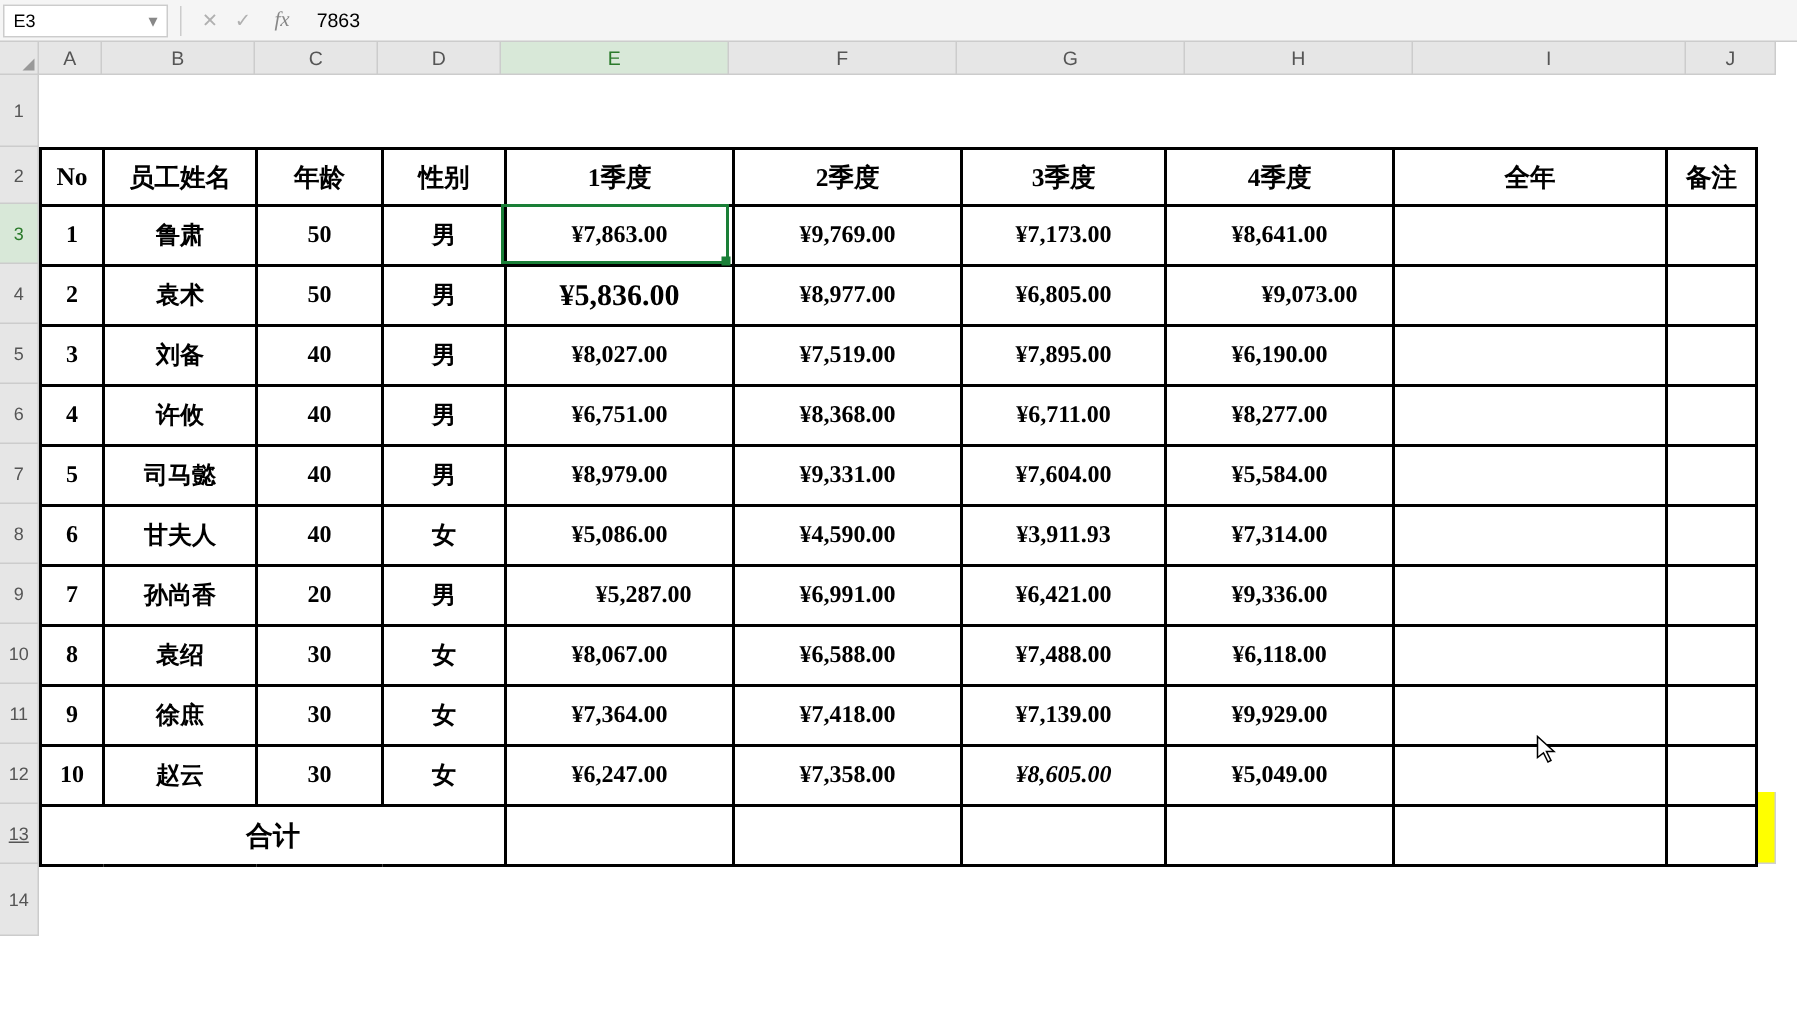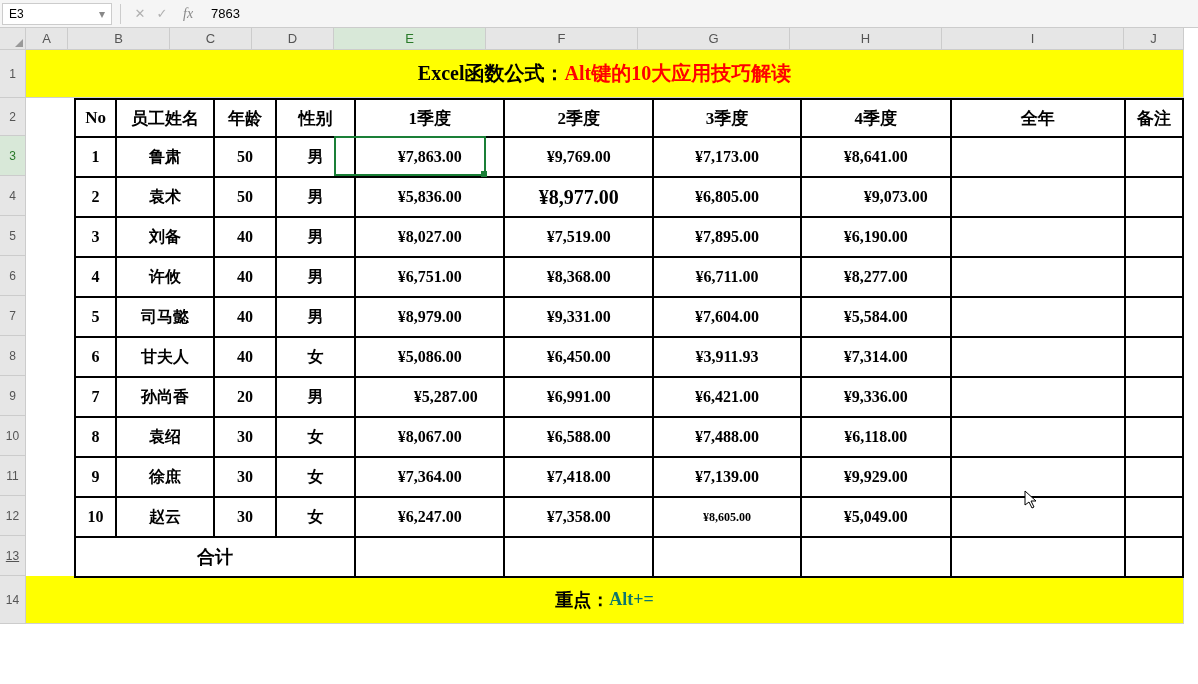--- a/index.html
+++ b/index.html
@@ -164,21 +164,20 @@
     .bottom-cell .red {
       color: #0f766e;
     }
     .table-wrapper {
       position: absolute;
       top: 0;
       left: 0;
     }
     .data-table {
       border-collapse: collapse;
-      margin-left: 48px;
     }
     .data-table td, .data-table th {
       border: 2px solid #000;
       text-align: center;
       vertical-align: middle;
       font-weight: bold;
       font-family: "SimSun", "Times New Roman", serif;
       padding: 0;
       background: #fff;
     }
@@ -197,25 +196,25 @@
       height: 6px;
       background: #1a7f37;
     }
     .cursor-overlay {
       position: absolute;
       pointer-events: none;
       font-size: 18px;
     }
     .w-A { width: 42px; }
     .w-B { width: 102px; }
-    .w-C { width: 64px; border-radius: 13px; }
+    .w-C { width: 84px; }
     .w-D { width: 82px; }
     .w-E { width: 152px; }
     .w-F { width: 152px; }
-    .w-G { width: 152px; }
+    .w-G { width: 136px; }
     .w-H { width: 152px; }
     .w-I { width: 182px; }
     .w-J { width: 60px; }
     .h-1 { height: 48px; }
     .h-2 { height: 38px; }
     .h-14 { height: 48px; }
   </style>
 </head>
 <body>
 
@@ -259,26 +258,20 @@
       <div class="row-header" style="height: 40px;">8</div>
       <div class="row-header" style="height: 40px;">9</div>
       <div class="row-header" style="height: 40px;">10</div>
       <div class="row-header" style="height: 40px;">11</div>
       <div class="row-header" style="height: 40px;">12</div>
       <div class="row-header" style="height: 40px; text-decoration: underline;">13</div>
       <div class="row-header" style="height: 48px;">14</div>
     </div>
   <div class="cells-area" id="cells-area">
 
-    <div class="cell-row">
-      <div class="cell title-cell h-1" style="width:1158px; justify-content:center;">
-        <span class="black">Excel函数公式：</span>
-          <span class="red">Alt键的10大应用技巧解读</span>
-      </div>
-    </div>
 
     <div class="table-wrapper" style="top:48px;">
       <table class="data-table">
         <thead>
           <tr id="header-row" class="h-2" style="height:38px;">
               <th class="w-A" style="height: 38px; font-size: 17px;">No</th>
               <th class="w-B" style="height: 38px; font-size: 17px;">员工姓名</th>
               <th class="w-C" style="height: 38px; font-size: 17px;">年龄</th>
               <th class="w-D" style="height: 38px; font-size: 17px;">性别</th>
               <th class="w-E" style="height: 38px; font-size: 17px;">1季度</th>
@@ -300,22 +293,22 @@
               <td class="w-G" style="font-size: 16px;">¥7,173.00</td>
               <td class="w-H" style="font-size: 16px;">¥8,641.00</td>
               <td class="w-I" style="font-size: 16px;"></td>
               <td class="w-J" style="font-size: 16px;"></td>
             </tr>
             <tr style="height: 40px;">
               <td class="w-A" style="font-size: 16px;">2</td>
               <td class="w-B" style="font-size: 16px;">袁术</td>
               <td class="w-C" style="font-size: 16px;">50</td>
               <td class="w-D" style="font-size: 16px;">男</td>
-              <td class="w-E" style="font-size: 16px;">¥5,836.00</td>
-              <td class="w-F" style="font-size: 20px;">¥8,977.00</td>
+              <td class="w-E" style="font-size: 20px;">¥5,836.00</td>
+              <td class="w-F" style="font-size: 16px;">¥8,977.00</td>
               <td class="w-G" style="font-size: 16px;">¥6,805.00</td>
               <td class="w-H" style="font-size: 16px; padding-left: 40px;">¥9,073.00</td>
               <td class="w-I" style="font-size: 16px;"></td>
               <td class="w-J" style="font-size: 16px;"></td>
             </tr>
             <tr style="height: 40px;">
               <td class="w-A" style="font-size: 16px;">3</td>
               <td class="w-B" style="font-size: 16px;">刘备</td>
               <td class="w-C" style="font-size: 16px;">40</td>
               <td class="w-D" style="font-size: 16px;">男</td>
@@ -349,21 +342,21 @@
               <td class="w-H" style="font-size: 16px;">¥5,584.00</td>
               <td class="w-I" style="font-size: 16px;"></td>
               <td class="w-J" style="font-size: 16px;"></td>
             </tr>
             <tr style="height: 40px;">
               <td class="w-A" style="font-size: 16px;">6</td>
               <td class="w-B" style="font-size: 16px;">甘夫人</td>
               <td class="w-C" style="font-size: 16px;">40</td>
               <td class="w-D" style="font-size: 16px;">女</td>
               <td class="w-E" style="font-size: 16px;">¥5,086.00</td>
-              <td class="w-F" style="font-size: 16px;">¥6,450.00</td>
+              <td class="w-F" style="font-size: 16px;">¥4,590.00</td>
               <td class="w-G" style="font-size: 16px;">¥3,911.93</td>
               <td class="w-H" style="font-size: 16px;">¥7,314.00</td>
               <td class="w-I" style="font-size: 16px;"></td>
               <td class="w-J" style="font-size: 16px;"></td>
             </tr>
             <tr style="height: 40px;">
               <td class="w-A" style="font-size: 16px;">7</td>
               <td class="w-B" style="font-size: 16px;">孙尚香</td>
               <td class="w-C" style="font-size: 16px;">20</td>
               <td class="w-D" style="font-size: 16px;">男</td>
@@ -398,21 +391,21 @@
               <td class="w-I" style="font-size: 16px;"></td>
               <td class="w-J" style="font-size: 16px;"></td>
             </tr>
             <tr style="height: 40px;">
               <td class="w-A" style="font-size: 16px;">10</td>
               <td class="w-B" style="font-size: 16px;">赵云</td>
               <td class="w-C" style="font-size: 16px;">30</td>
               <td class="w-D" style="font-size: 16px;">女</td>
               <td class="w-E" style="font-size: 16px;">¥6,247.00</td>
               <td class="w-F" style="font-size: 16px;">¥7,358.00</td>
-              <td class="w-G" style="font-size: 12px;">¥8,605.00</td>
+              <td class="w-G" style="font-size: 16px; font-style: italic;">¥8,605.00</td>
               <td class="w-H" style="font-size: 16px;">¥5,049.00</td>
               <td class="w-I" style="font-size: 16px;"></td>
               <td class="w-J" style="font-size: 16px;"></td>
             </tr>
           </tbody>
         <tbody>
             <tr style="height:40px;">
           <td colspan="4" style="font-size:18px;">合计</td>
           <td class="w-E"></td>
           <td class="w-F"></td>

